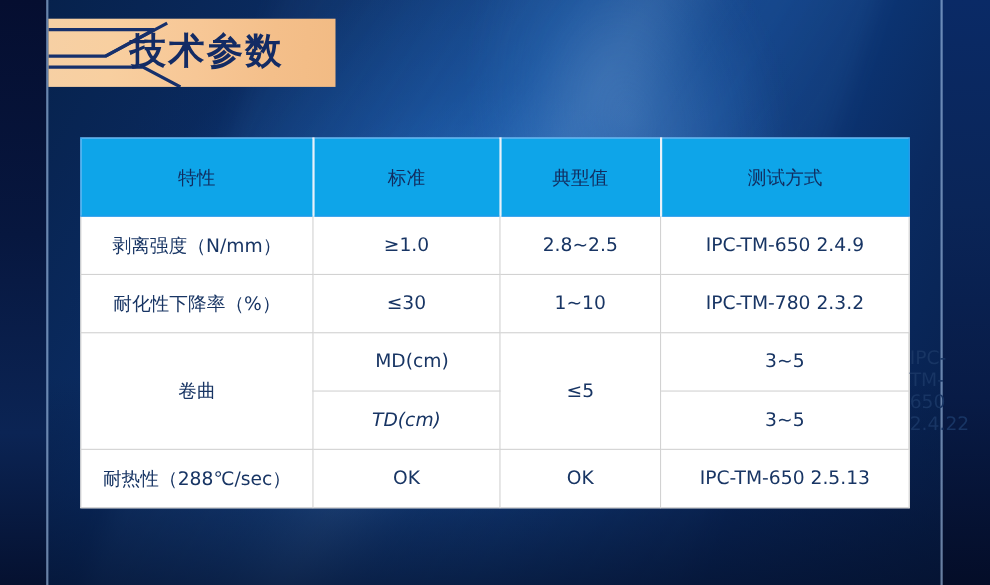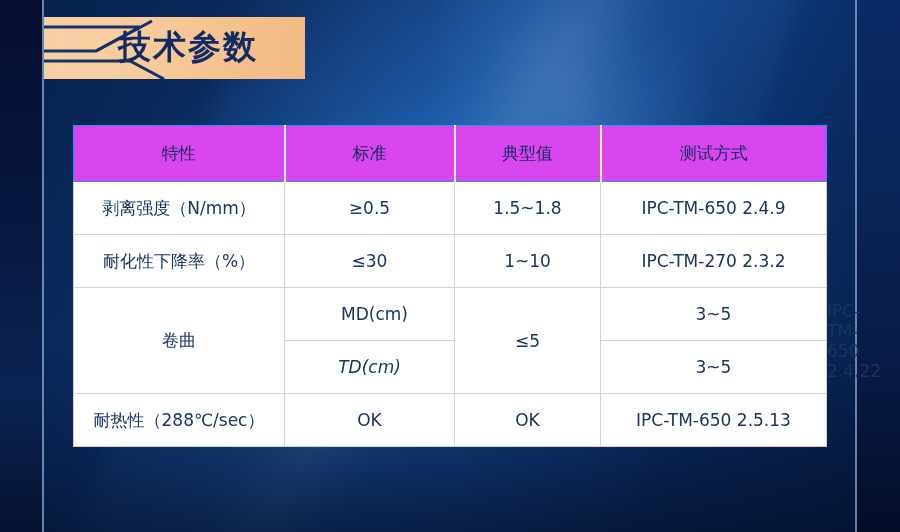--- a/index.html
+++ b/index.html
@@ -191,27 +191,27 @@
   table.spec-table th,
   table.spec-table td {
     border: 1px solid #d2d2d2;
     text-align: center;
     vertical-align: middle;
     color: #183564;
     font-family: "DejaVu Sans", "Liberation Sans", sans-serif;
   }
 
   table.spec-table thead th {
-    background: #d946ef;
+    background: #0ea5e9;
     border-color: #2196ea;
     border-right: 2px solid #e8f1fa;
     color: #122c5e;
     font-size: 17px;
     font-weight: normal;
-    height: 56px;
+    height: 71px;
   }
   table.spec-table thead th:last-child { border-right: 1px solid #2196ea; text-align: center; }
 
   table.spec-table tbody td {
     background: #ffffff;
     font-size: 17px;
     height: 53px;
   }
 
   td.cell-curl-label { font-size: 17px; }
@@ -262,30 +262,30 @@
         <th colspan="1">特性</th>
         <th>标准</th>
         <th>典型值</th>
         <th>测试方式</th>
       </tr>
     </thead>
     <tbody>
 
       <tr>
         <td colspan="1">剥离强度（N/mm）</td>
-        <td>≥0.5</td>
-        <td>1.5~1.8</td>
+        <td>≥1.0</td>
+        <td>2.8~2.5</td>
         <td>IPC-TM-650 2.4.9</td>
       </tr>
 
       <tr>
         <td colspan="1">耐化性下降率（%）</td>
         <td>≤30</td>
         <td>1~10</td>
-        <td>IPC-TM-270 2.3.2</td>
+        <td>IPC-TM-780 2.3.2</td>
       </tr>
 
       <tr>
         <td rowspan="2" class="cell-curl-label" style="width: 86px;">卷曲</td>
         <td class="cell-sub" style="width: 125px; padding-left: 10px;">MD(cm)</td>
         <td rowspan="2">≤5</td>
         <td>3~5</td>
         <td rowspan="2">IPC-TM-650 2.4.22</td>
       </tr>
 

